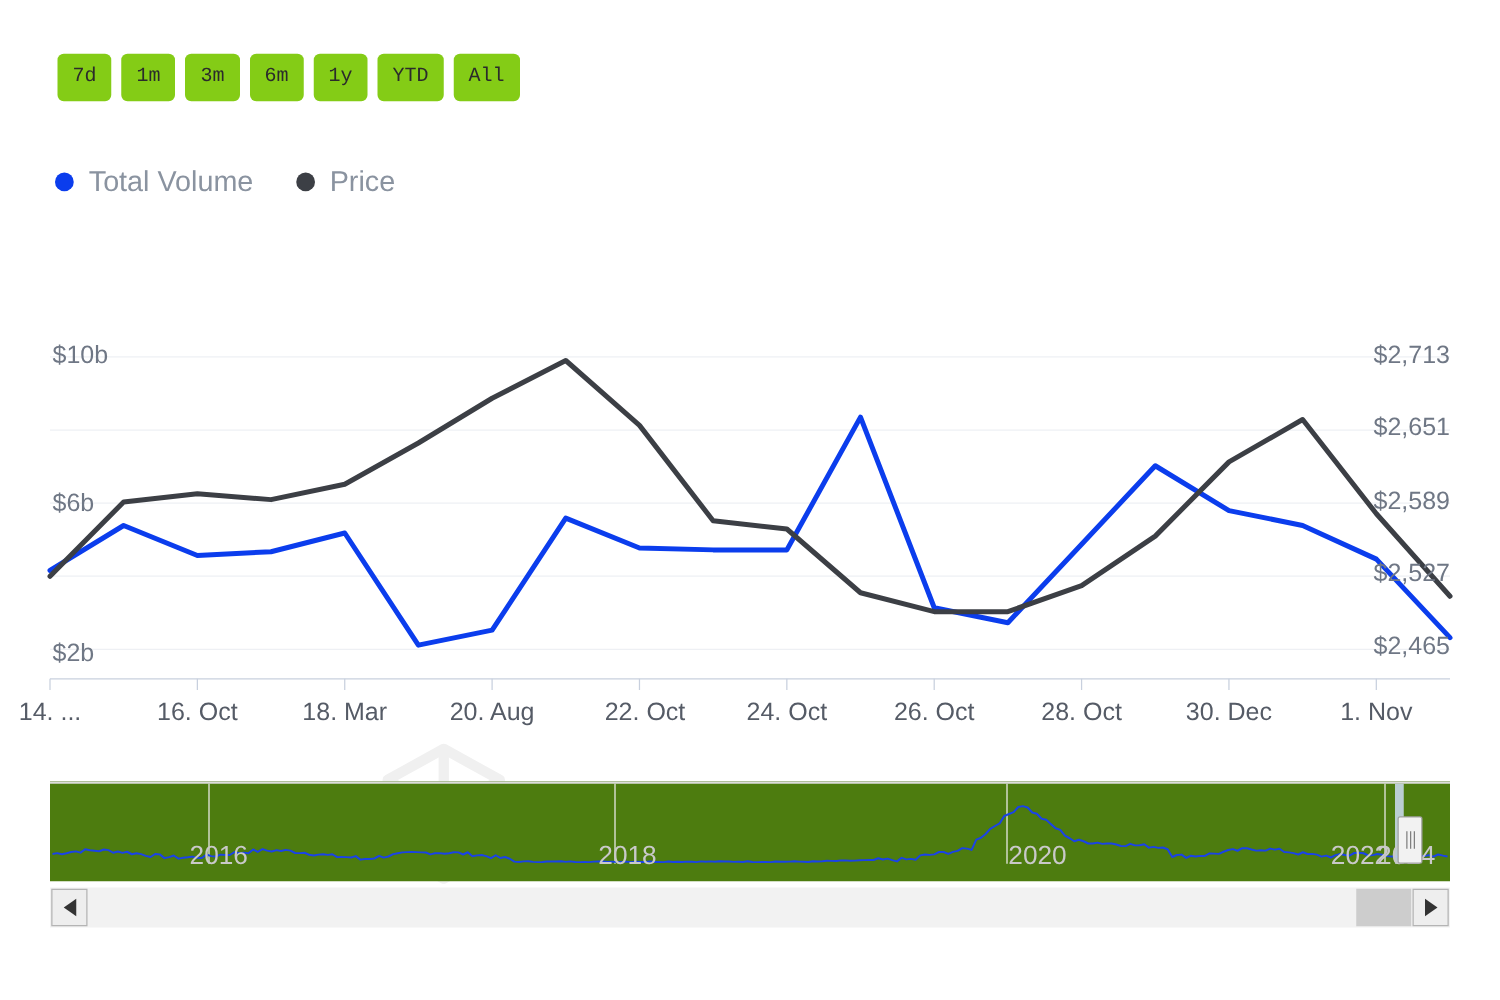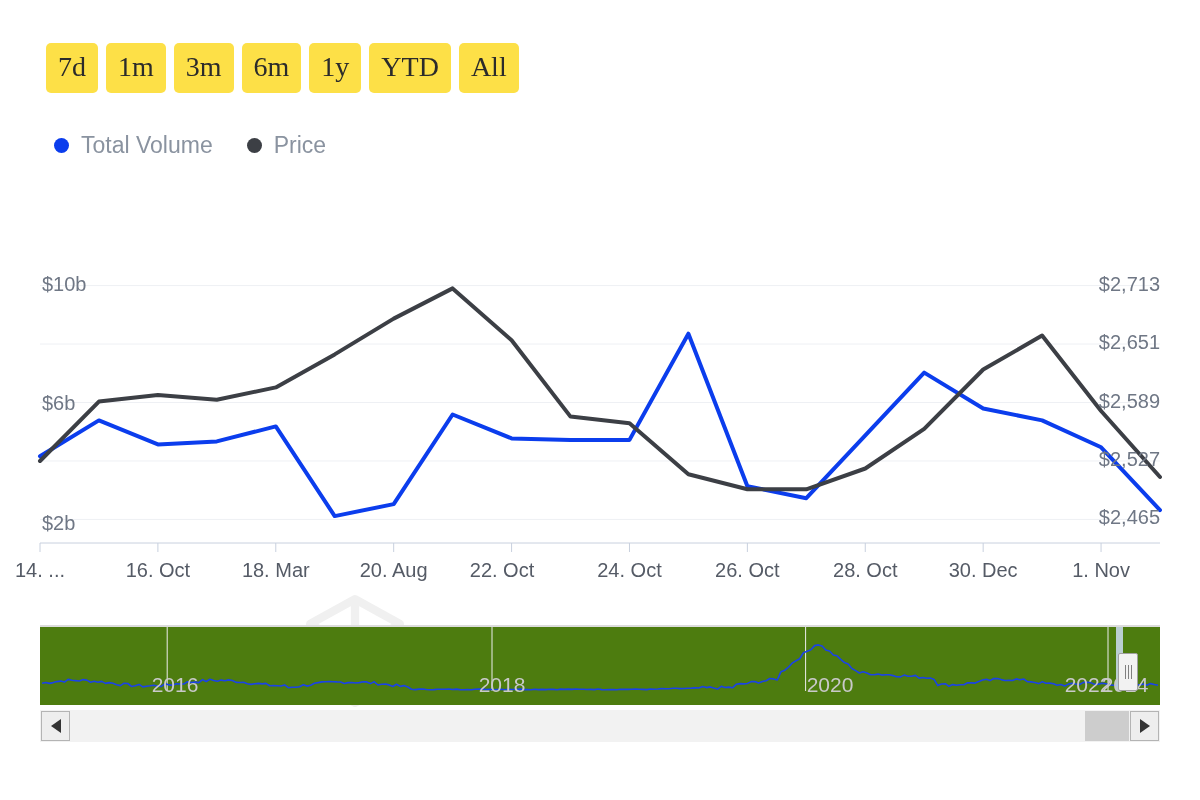--- a/index.html
+++ b/index.html
@@ -21,36 +21,36 @@
   
   .range-bar {
     position: absolute;
     left: 46px;
     top: 43px;
     display: flex;
     gap: 8px;
     align-items: center;
   }
   .range-btn {
-    background: #fde047;
+    background: #84cc16;
     border: none;
     border-radius: 5px;
     color: #2b2b2b;
-    font-family: Liberation Serif, serif;
-    font-size: 28px;
+    font-family: Liberation Mono, monospace;
+    font-size: 16px;
     line-height: 1;
     padding: 10px 12px 12px 12px;
     cursor: pointer;
     white-space: nowrap;
   }
 
   
   .legend {
     position: absolute;
-    left: 54px;
+    left: 44px;
     top: 134px;
     display: flex;
     align-items: center;
     gap: 34px;
   }
   .legend-item {
     display: flex;
     align-items: center;
     gap: 12px;
     cursor: pointer;
@@ -268,21 +268,21 @@
         <div class="axis-label left" style="top: 276.064px;">$2b</div>
         <div class="axis-label right" style="top: 36.5738px;">$2,713</div>
         <div class="axis-label right" style="top: 95.0369px;">$2,651</div>
         <div class="axis-label right" style="top: 153.5px;">$2,589</div>
         <div class="axis-label right" style="top: 211.963px;">$2,527</div>
         <div class="axis-label right" style="top: 270.426px;">$2,465</div>
         <div class="xtick-label" style="left: 40px; top: 323px;">14. ...</div>
         <div class="xtick-label" style="left: 157.895px; top: 323px;">16. Oct</div>
         <div class="xtick-label" style="left: 275.789px; top: 323px;">18. Mar</div>
         <div class="xtick-label" style="left: 393.684px; top: 323px;">20. Aug</div>
-        <div class="xtick-label" style="left: 502px; top: 323px; text-align: center;">22. Oct</div>
+        <div class="xtick-label" style="left: 516px; top: 323px; text-align: center;">22. Oct</div>
         <div class="xtick-label" style="left: 629.474px; top: 323px;">24. Oct</div>
         <div class="xtick-label" style="left: 747.368px; top: 323px;">26. Oct</div>
         <div class="xtick-label" style="left: 865.263px; top: 323px;">28. Oct</div>
         <div class="xtick-label" style="left: 983.158px; top: 323px;">30. Dec</div>
         <div class="xtick-label" style="left: 1101.05px; top: 323px;">1. Nov</div>
       </div>
   </div>
 
   <div class="navigator">
     <svg id="nav-svg" width="1120" height="80">

